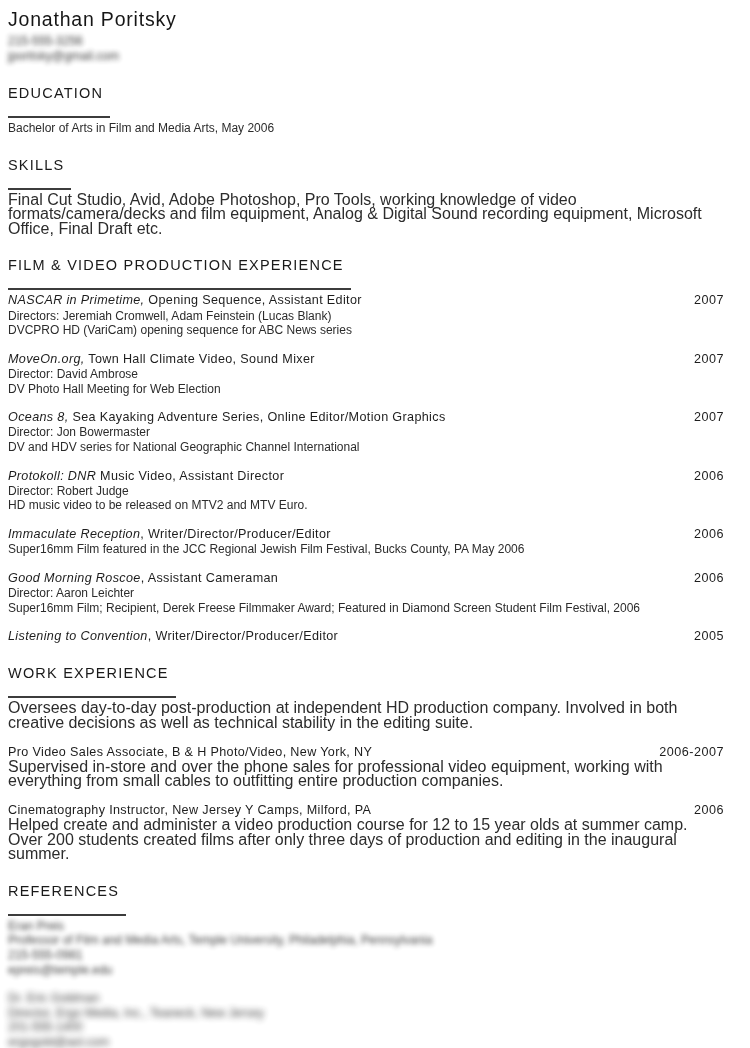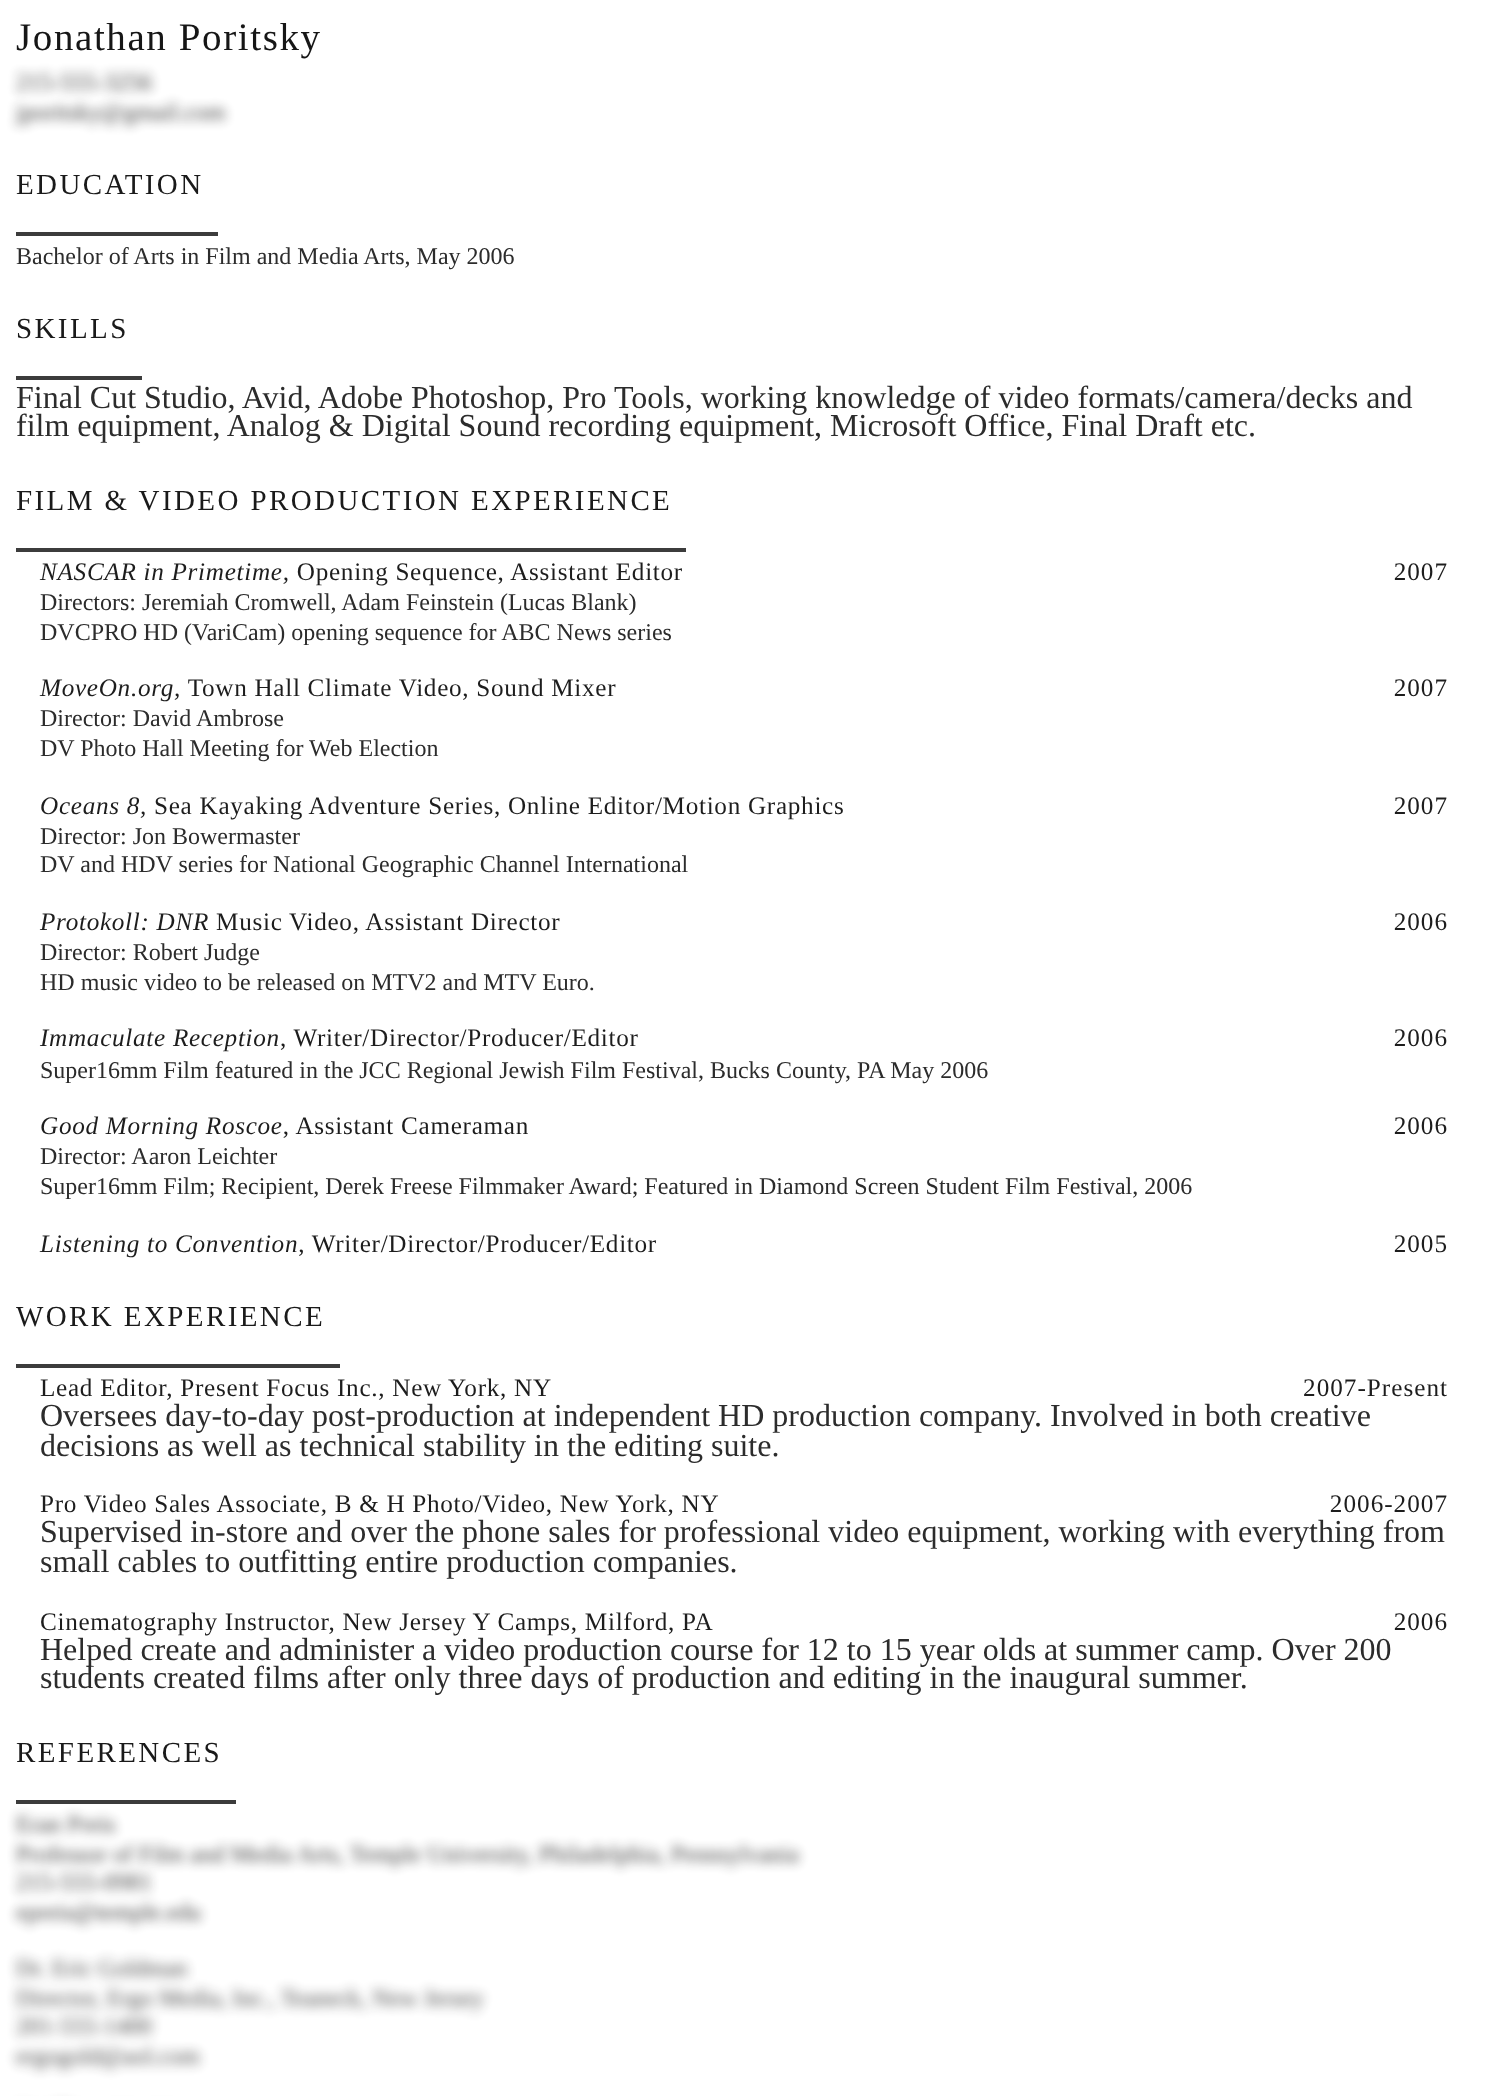--- a/index.html
+++ b/index.html
@@ -8,21 +8,20 @@
     width: 750px; height: 1048px;
     background: #ffffff;
     overflow: hidden;
     font-family: "Liberation Sans", "DejaVu Sans", sans-serif;
     color: #1e1e1e;
     -webkit-font-smoothing: antialiased;
   }
   .page {
     width: 750px; height: 1048px;
     padding: 8px 26px 0 8px;
-    font-family: Liberation Serif, serif;
   }
   .person-name {
     font-size: 19.5px;
     letter-spacing: 0.8px;
     color: #161616;
     line-height: 23px;
     margin-bottom: 3px;
   }
   .contact-line {
     font-size: 12px;
@@ -47,21 +46,21 @@
   .body-line, .detail-line {
     font-size: 12px;
     line-height: 14.6px;
     color: #2c2c2c;
   }
   .para {
     font-size: 16px;
     line-height: 14.6px;
     color: #2c2c2c;
   }
-  .entry { margin-bottom: 14px; margin-left: 12px; }
+  .entry { margin-bottom: 14px; }
   .entry:last-child { margin-bottom: 0; }
   .entry-title-row {
     display: flex;
     align-items: baseline;
     justify-content: space-between;
   }
   .entry-title {
     font-size: 12.6px;
     letter-spacing: 0.35px;
     line-height: 15.2px;
@@ -162,24 +161,20 @@
         <span class="entry-title"><span class="t-italic">Listening to Convention</span><span>, Writer/Director/Producer/Editor</span></span>
         <span class="entry-year">2005</span>
       </div>
     </div>
   </div>
 
   <div class="section">
     <div><span class="section-heading">WORK EXPERIENCE</span></div>
 
     <div class="entry">
-      <div class="entry-title-row">
-        <span class="entry-title">Lead Editor, Present Focus Inc., New York, NY</span>
-        <span class="entry-year">2007-Present</span>
-      </div>
       <div class="para">Oversees day-to-day post-production at independent HD production company. Involved in both creative decisions as well as technical stability in the editing suite.</div>
     </div>
 
     <div class="entry">
       <div class="entry-title-row">
         <span class="entry-title">Pro Video Sales Associate, B &amp; H Photo/Video, New York, NY</span>
         <span class="entry-year">2006-2007</span>
       </div>
       <div class="para">Supervised in-store and over the phone sales for professional video equipment, working with everything from small cables to outfitting entire production companies.</div>
     </div>

